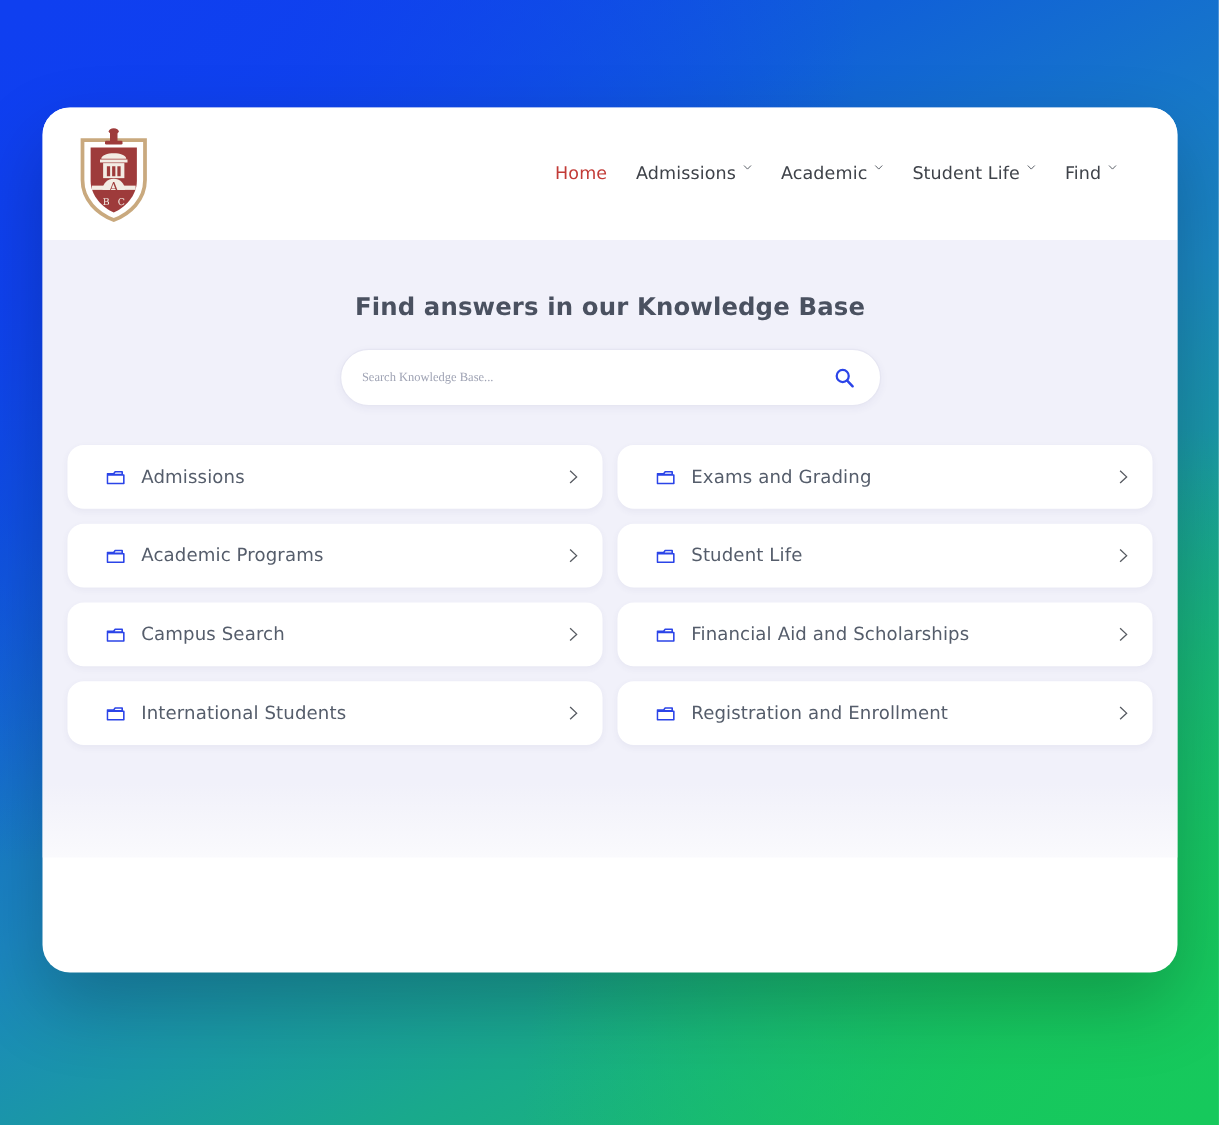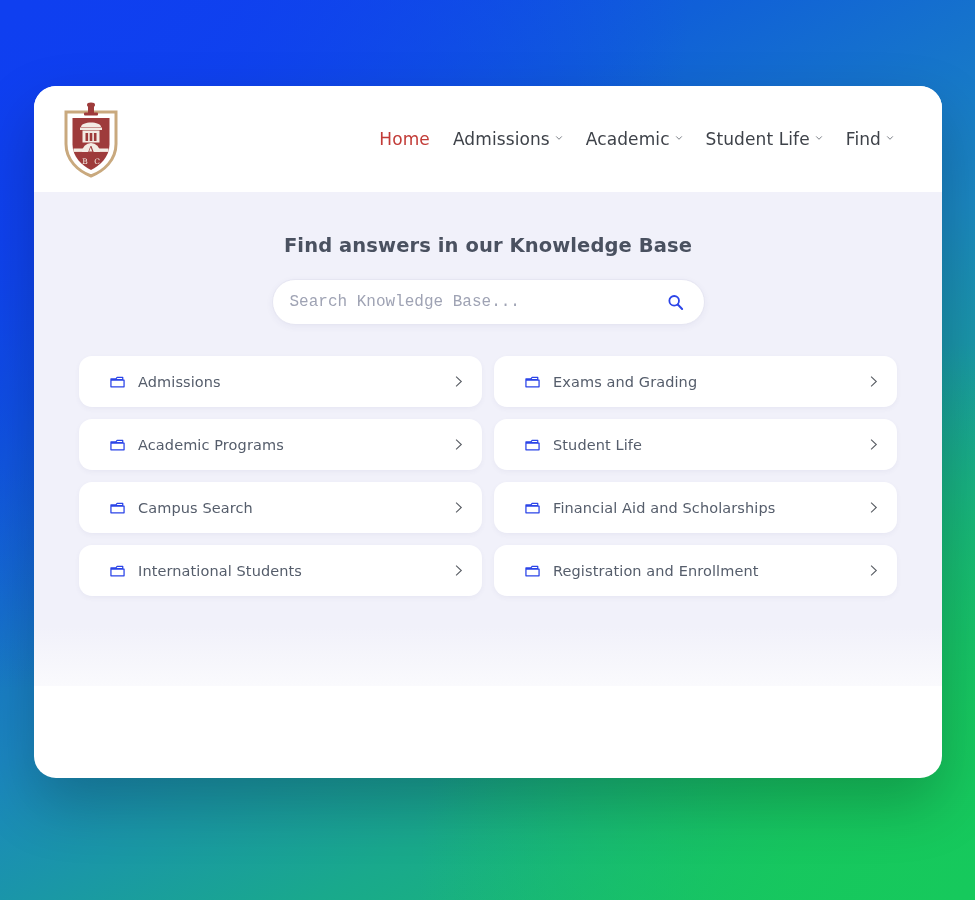--- a/index.html
+++ b/index.html
@@ -52,23 +52,22 @@
   .nav {
     margin-left: auto;
     display: flex;
     align-items: center;
     gap: 23px;
     padding-right: 26px;
   }
 
   .nav-item {
     display: flex;
-    align-items: center;
     gap: 5px;
-    font-size: 17px;
+    font-size: 14px;
     color: #3e4249;
     letter-spacing: 0.1px;
     cursor: pointer;
     white-space: nowrap;
   }
 
   .nav-item.active { color: #c23b37; }
 
   .chev-down {
     display: inline-block;
@@ -77,21 +76,21 @@
     position: relative;
     top: -1px;
   }
   .chev-down svg { display: block; }
 
   
   .page-body {
     height: 494px;
     background:
       linear-gradient(to bottom, #f1f1fa 0%, #f1f1fa 88%, #fafafd 100%);
-    padding: 0 45px;
+    padding: 0 20px;
     position: relative;
   }
 
   .page-title {
     text-align: center;
     font-size: 19.5px;
     font-weight: bold;
     color: #4a5160;
     letter-spacing: 0.1px;
     padding-top: 42px;
@@ -114,22 +113,22 @@
     align-items: center;
     padding: 0 18px 0 17px;
     box-shadow: 0 2px 7px rgba(60,60,120,0.055);
   }
 
   .search-input {
     flex: 1;
     border: none;
     outline: none;
     background: transparent;
-    font-family: Liberation Mono, monospace;
-    font-size: 16px;
+    font-family: Liberation Serif, serif;
+    font-size: 10px;
     color: #4a5160;
   }
   .search-input::placeholder { color: #9fa3b4; }
 
   .search-icon {
     width: 17px;
     height: 17px;
     flex: none;
     cursor: pointer;
     margin-right: 2px;

